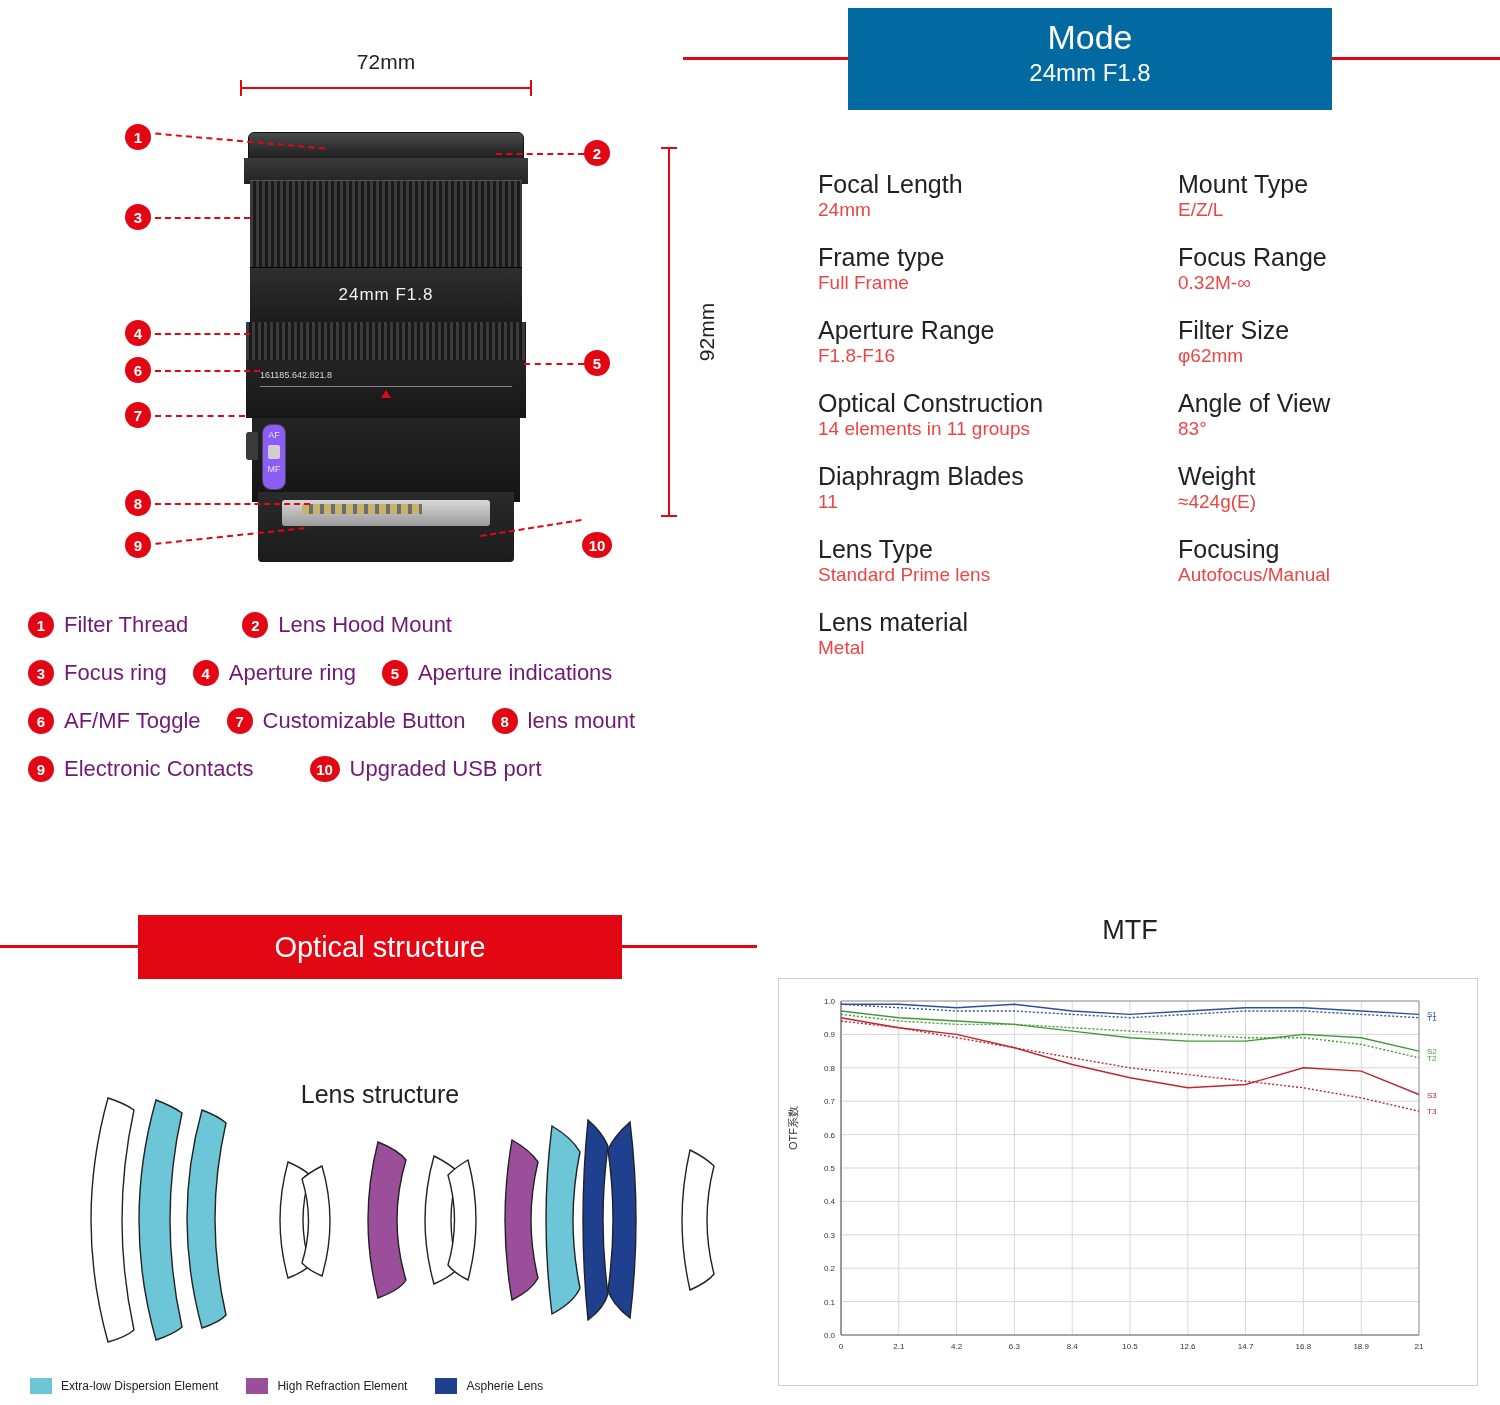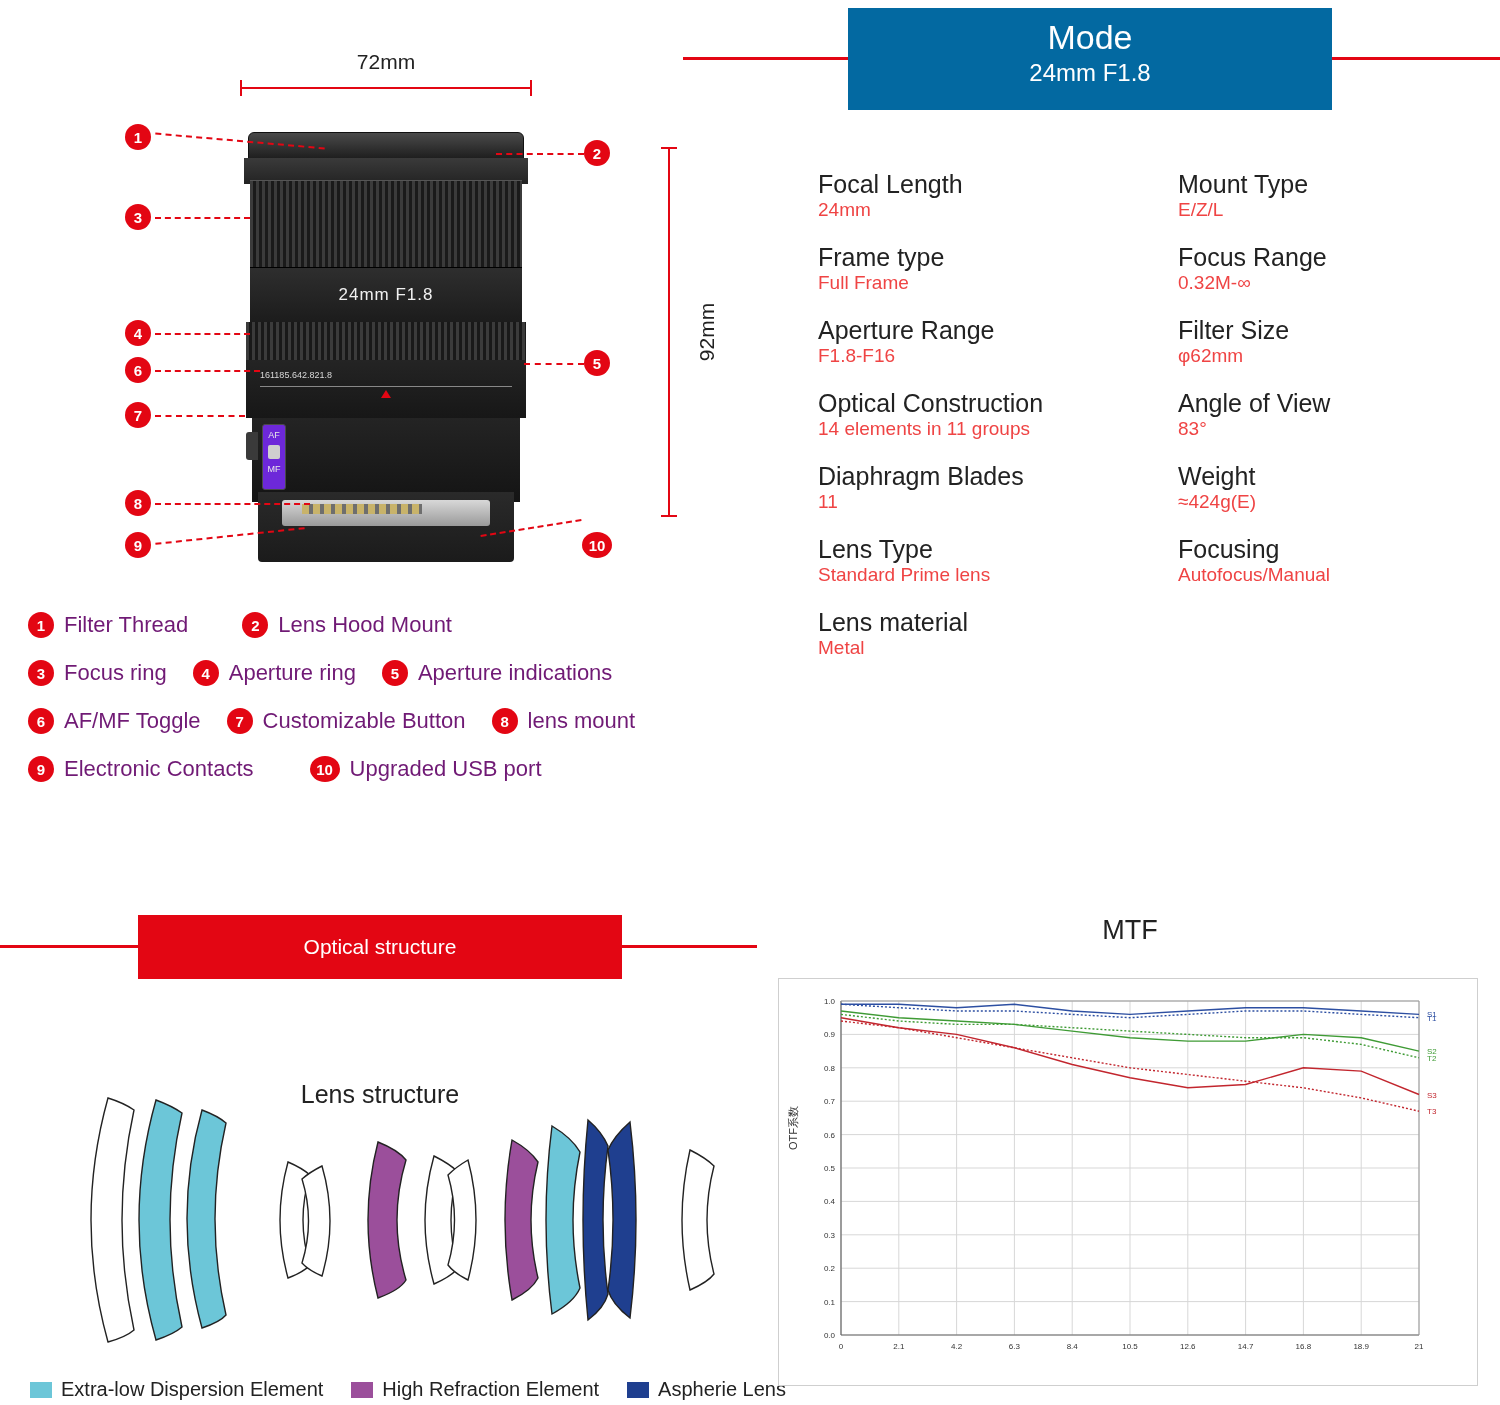--- a/index.html
+++ b/index.html
@@ -89,21 +89,21 @@
     position:absolute; top:30px; left:50%; margin-left:-5px;
     width:0;height:0;border-left:5px solid transparent;border-right:5px solid transparent;
     border-bottom:8px solid #e30613;
   }
   .lens .switch-band {
     top:286px; height:84px; left:16px; right:16px;
     background:linear-gradient(180deg,#242424,#141414);
   }
   .lens .afmf {
     position:absolute; left:26px; top:292px; width:24px; height:66px;
-    background:#6d28d9; border:1px solid #4a4a4a; border-radius:3px;
+    background:#8b5cf6; border:1px solid #4a4a4a; border-radius:9px;
     color:#e8e8e8; font-size:9px; text-align:center;
   }
   .lens .afmf span { display:block; line-height:20px; }
   .lens .afmf .slide { width:12px; height:14px; background:#cfcfcf; margin:0 auto; border-radius:2px; }
   .lens .btn {
     position:absolute; left:10px; top:300px; width:12px; height:28px;
     background:#3a3a3a; border-radius:3px 0 0 3px;
   }
   .lens .base {
     top:360px; height:70px; left:22px; right:22px;
@@ -147,31 +147,31 @@
   .rule-left { position:absolute; left:683px; top:57px; width:165px; height:3px; background:#e30613; }
   .rule-right { position:absolute; left:1332px; top:57px; width:168px; height:3px; background:#e30613; }
 
   .specs { position:absolute; left:818px; top:170px; width:660px; }
   .specs .grid { display:grid; grid-template-columns:360px 300px; row-gap:22px; }
   .spec .k { font-size:25px; color:#222; }
   .spec .v { font-size:19px; color:#ef4444; margin-top:0; }
 
   
   .opt-header { position:absolute; left:138px; top:915px; width:484px; height:64px; background:#e30613; color:#fff; text-align:center; }
-  .opt-header .t { font-size:21px; line-height:64px; }
+  .opt-header .t { font-size:29px; line-height:64px; }
   .opt-rule-l { position:absolute; left:0; top:945px; width:138px; height:3px; background:#e30613; }
   .opt-rule-r { position:absolute; left:622px; top:945px; width:135px; height:3px; background:#e30613; }
   .lens-structure-title { position:absolute; left:0; top:1080px; width:760px; text-align:center; font-size:25px; color:#222; }
 
   .optical-svg { position:absolute; left:30px; top:1080px; }
 
   .opt-legend { position:absolute; left:30px; top:1378px; display:flex; align-items:center; }
   .opt-legend .li { display:flex; align-items:center; margin-right:28px; }
   .opt-legend .sw { width:22px; height:16px; margin-right:9px; }
-  .opt-legend .lt { font-size:20px; color:#222; white-space:nowrap; }
+  .opt-legend .lt { font-size:12px; color:#222; white-space:nowrap; }
 
   
   .mtf-title { position:absolute; left:780px; top:915px; width:700px; text-align:center; font-size:27px; color:#222; }
   .mtf-box { position:absolute; left:778px; top:978px; width:700px; height:408px; border:1px solid #cfcfcf; background:#fff; }
   .mtf-ylabel {
     position:absolute; left:786px; top:1150px;
     transform:rotate(-90deg); transform-origin:left top;
     font-size:11px; color:#333; white-space:nowrap;
   }
 </style>

